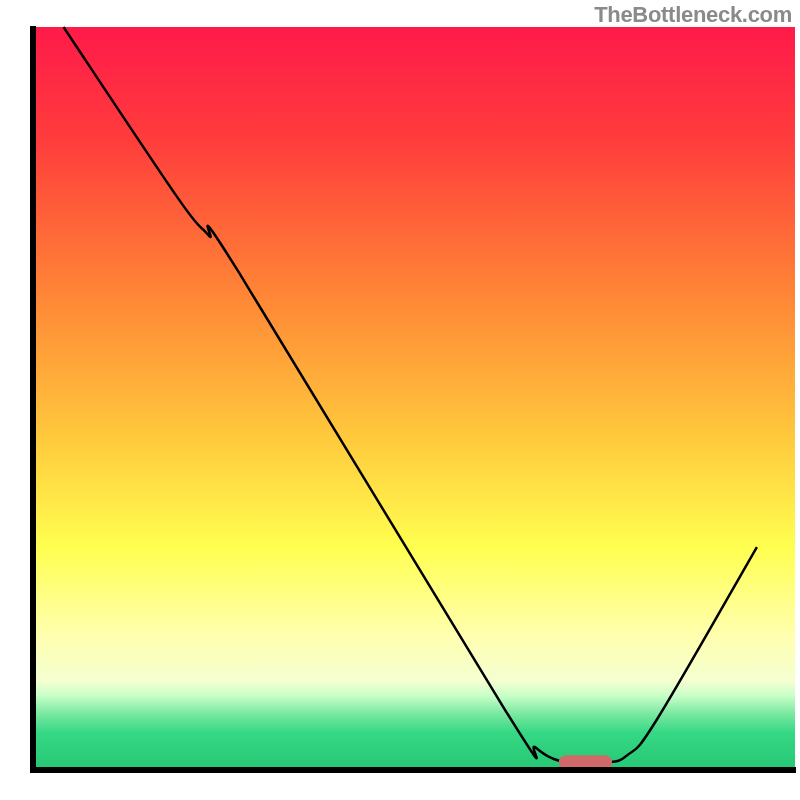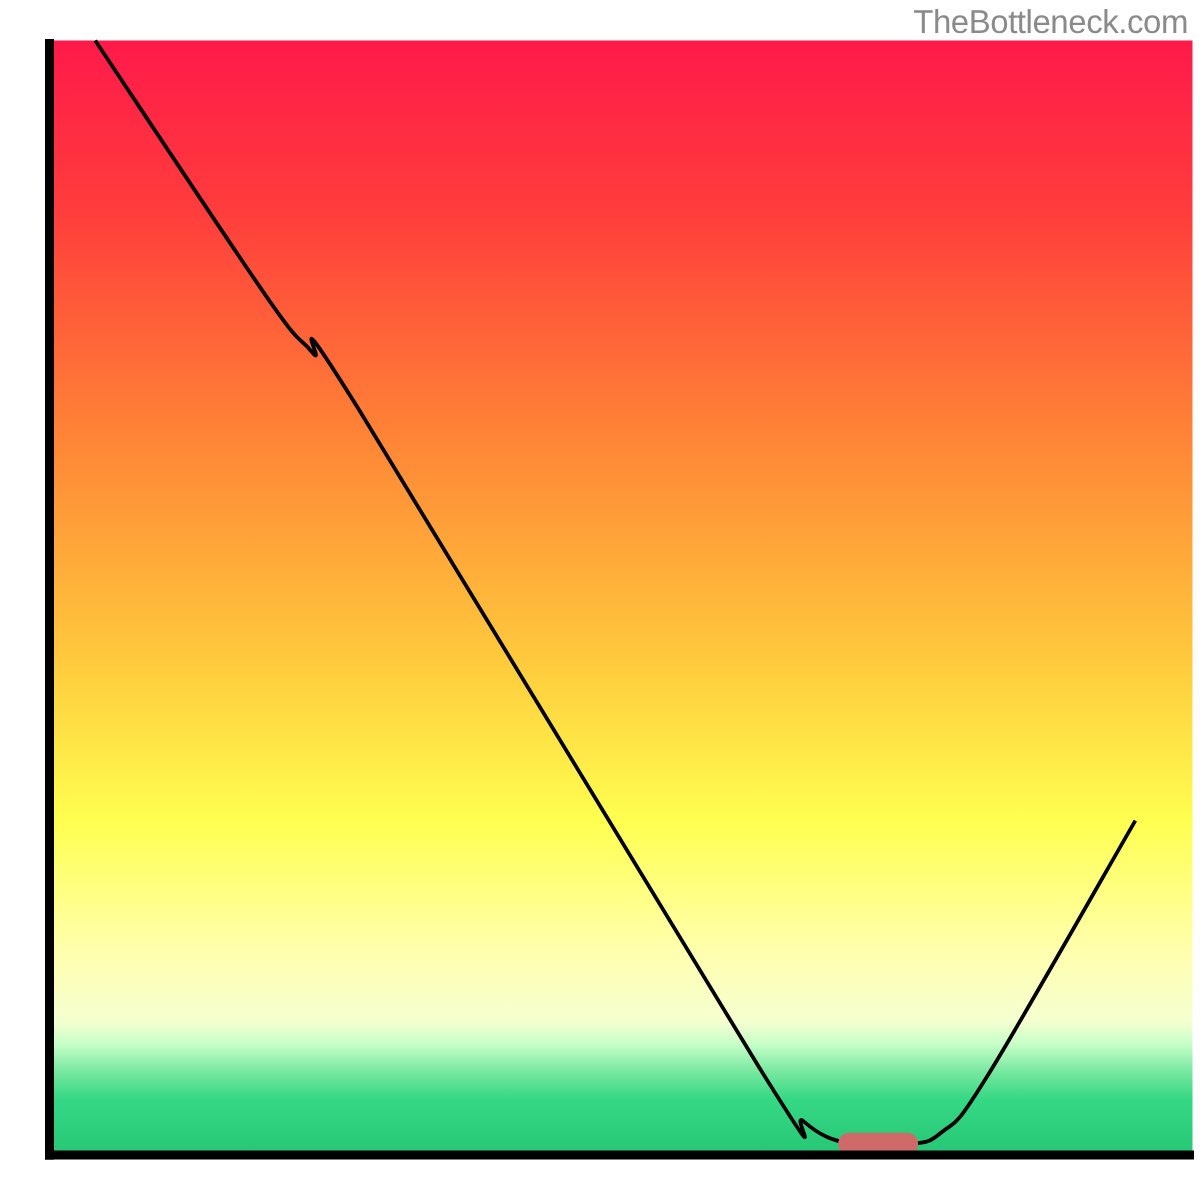--- a/index.html
+++ b/index.html
@@ -14,21 +14,21 @@
     position: relative;
     width: 800px;
     height: 800px;
     background: #ffffff;
   }
   .watermark {
     position: absolute;
     top: 2px;
     right: 8px;
     font-size: 22px;
-    font-weight: normal;
+    font-weight: bold;
     color: #8a8a8a;
     z-index: 10;
     letter-spacing: -0.3px;
   }
   svg {
     display: block;
   }
 </style>
 </head>
 <body>

